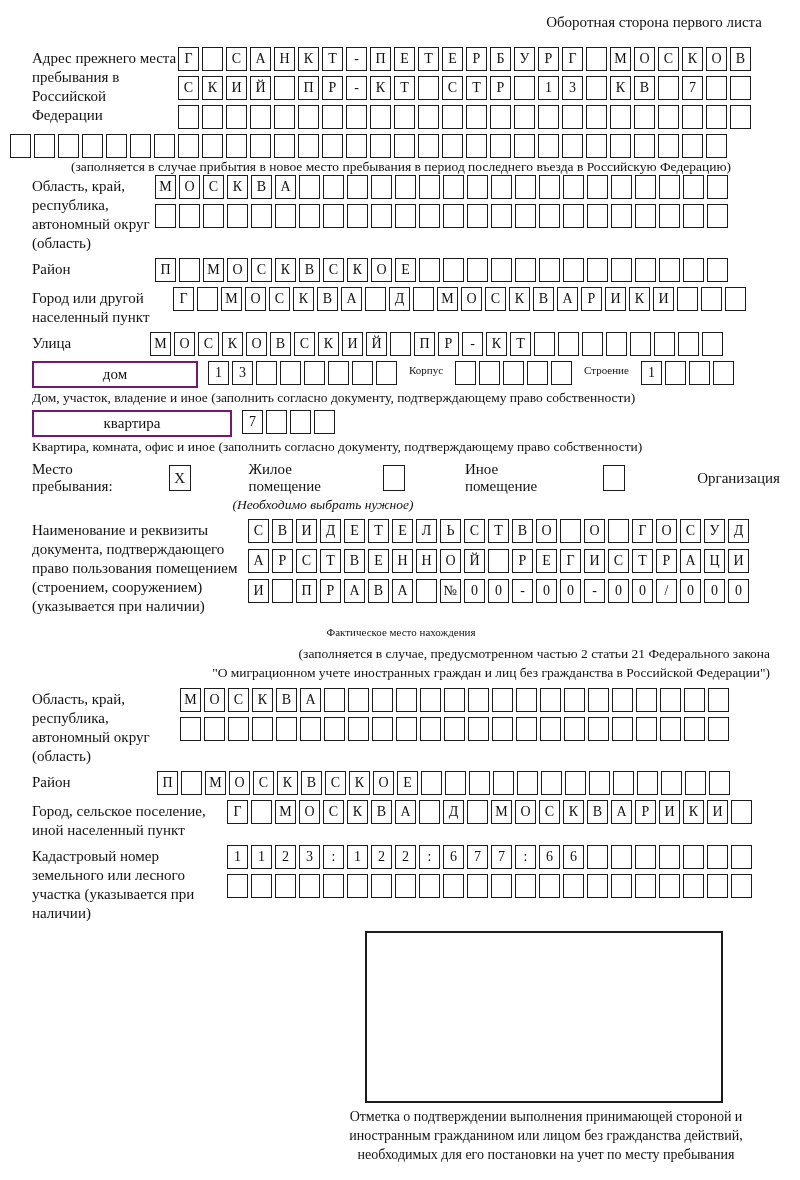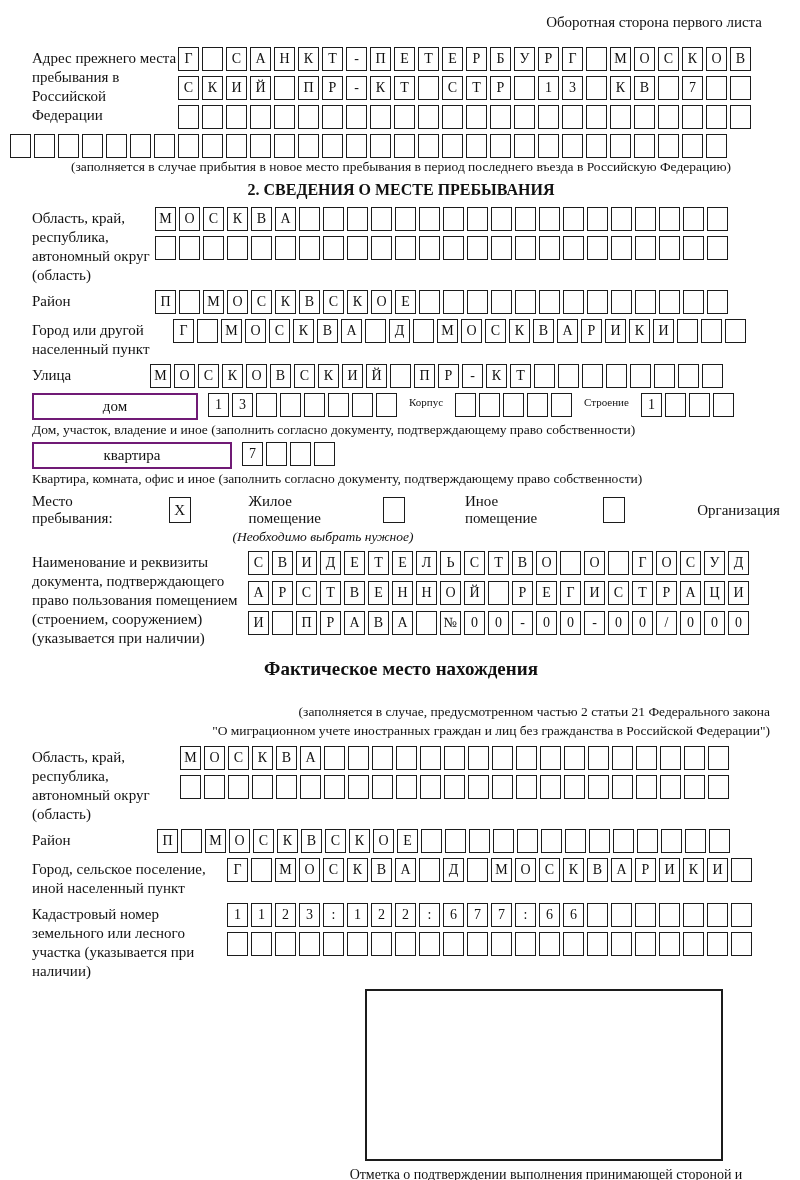--- a/index.html
+++ b/index.html
@@ -21,21 +21,21 @@
   .cells { display: flex; gap: 3px; }
   .cell {
     width: 21px; height: 24px; border: 1.6px solid #1c1c1c;
     display: inline-flex; align-items: center; justify-content: center;
     font-size: 14px; line-height: 1; flex: 0 0 auto; background: #fff;
   }
   .fullrow { margin-left: -22px; margin-top: 0px; }
   .caption { font-size: 13.5px; line-height: 17px; }
   .center { text-align: center; }
   .sec-title { font-size: 16px; font-weight: bold; text-align: center; margin: 6px 0 8px 0; }
-  .sub-title { font-size: 19px; font-weight: bold; text-align: center; margin: 10px 0 22px 0; }
+  .sub-title { font-size: 11px; font-weight: normal; text-align: center; margin: 10px 0 6px 0; }
   .widebox {
     border: 2px solid #701a75; height: 27px; display: inline-flex;
     align-items: center; justify-content: center; font-size: 15px; flex: 0 0 auto;
   }
   .box-dom { width: 166px; margin-right: 10px; }
   .box-kv { width: 200px; margin-right: 10px; }
   .inline-label { font-size: 11px; padding: 3px 12px 0 12px; flex: 0 0 auto; }
   .house-row { display: flex; align-items: flex-start; margin: 4px 0 2px 0; }
   .note-line { font-size: 13.5px; margin: 1px 0 3px 0; }
   .stay-row { display: flex; align-items: center; margin: 6px 0 2px 0; font-size: 15px; gap: 48px; }
@@ -170,21 +170,20 @@
         <span class="cell"></span>
         <span class="cell"></span>
         <span class="cell"></span>
         <span class="cell"></span>
         <span class="cell"></span>
         <span class="cell"></span>
       </div>
     <div class="caption center">(заполняется в случае прибытия в новое место пребывания в период последнего въезда в Российскую Федерацию)</div>
   </section>
 
-  <h2 class="sec-title">2. СВЕДЕНИЯ О МЕСТЕ ПРЕБЫВАНИЯ</h2>
 
   <div class="frow">
     <div class="label w110">Область, край, республика, автономный округ (область)</div>
     <div class="cellcol">
       <div class="cells">
           <span class="cell">М</span>
           <span class="cell">О</span>
           <span class="cell">С</span>
           <span class="cell">К</span>
           <span class="cell">В</span>

